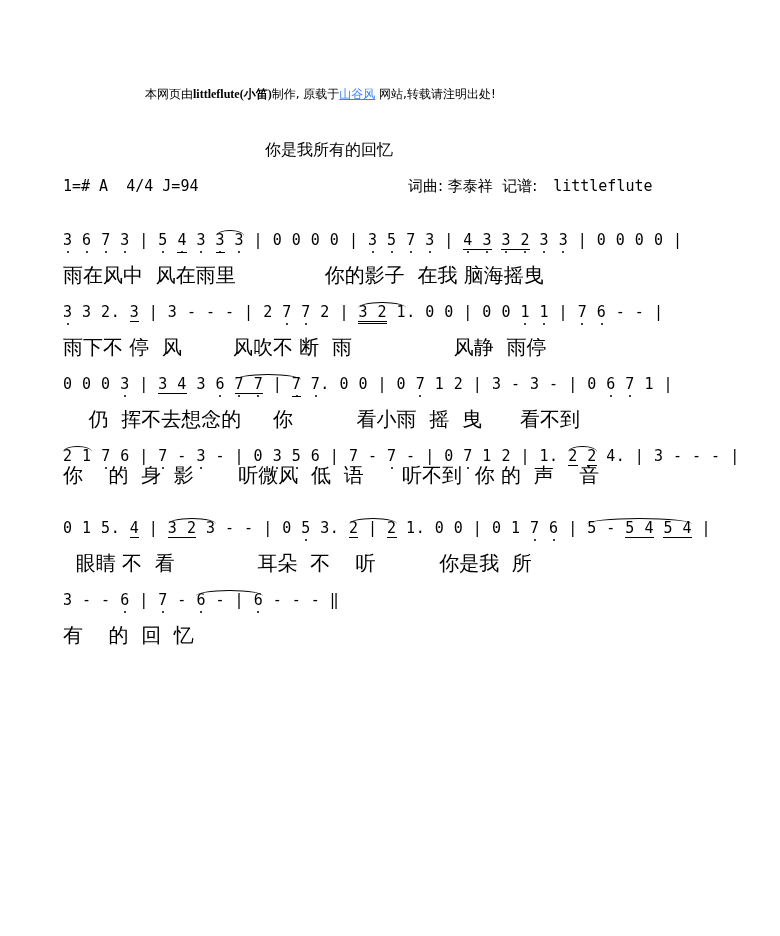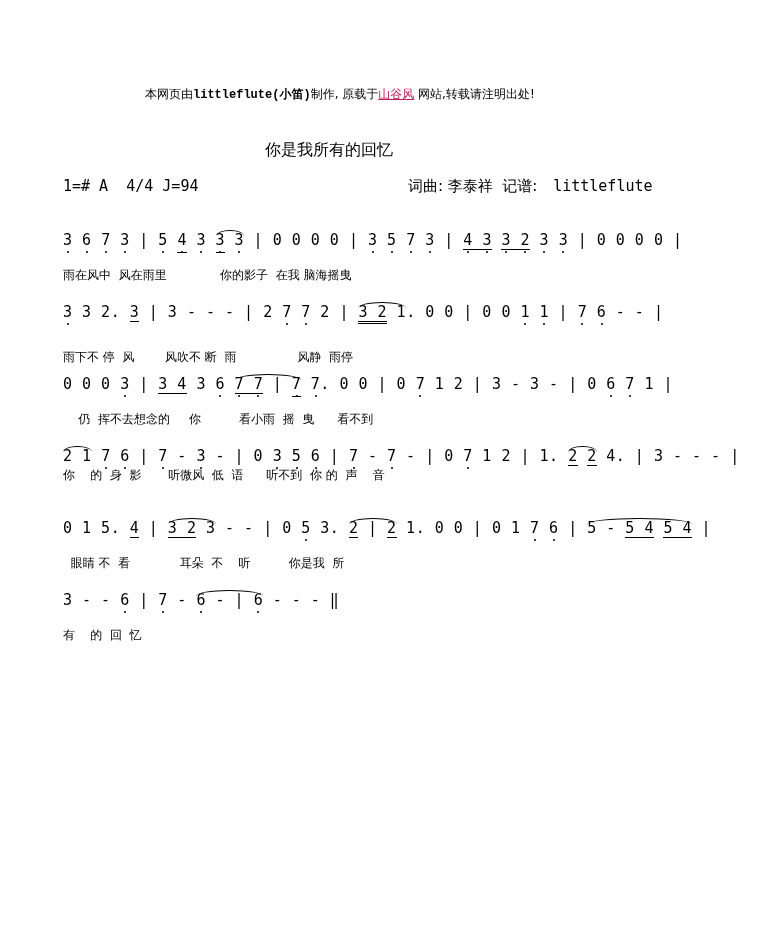--- a/index.html
+++ b/index.html
@@ -1,25 +1,25 @@
 <!DOCTYPE html>
 <html><head>
 <meta charset="utf-8">
 <style>
   html, body { margin:0; padding:0; background:#ffffff; }
   body { width:780px; height:936px; position:relative; overflow:hidden; color:#000; font-family:"DejaVu Sans", sans-serif; }
   .credit { position:absolute; left:145px; top:86px; font-size:12px; white-space:nowrap; }
-  .credit b { font-family:Liberation Mono, monospace; font-weight:bold; font-size:12px; }
-  .credit a { color:#be185d; text-decoration:underline; }
+  .credit b { font-family:Liberation Serif, serif; font-weight:bold; font-size:12px; }
+  .credit a { color:#3b82f6; text-decoration:underline; }
   .title { position:absolute; left:265px; top:140px; font-size:16px; }
   .meta-left { position:absolute; left:63px; top:177px; font-size:15px; font-family:"DejaVu Sans Mono", monospace; white-space:pre;text-align:center; }
   .meta-right { position:absolute; left:408px; top:177px; font-size:15px; white-space:pre; }
   .meta-right .mono { font-family:"DejaVu Sans Mono", monospace;margin-left:11px; }
   .notes { position:absolute; left:63px; font-family:"DejaVu Sans Mono", monospace; font-size:15px; white-space:pre; letter-spacing:0.5px; height:24px; line-height:24px; }
-  .lyrics { position:absolute; left:63px; font-size:12px; white-space:pre; height:22px; line-height:22px;text-align:right; }
+  .lyrics { position:absolute; left:63px; font-size:20px; white-space:pre; height:22px; line-height:22px;text-align:right; }
   .n { display:inline-block; position:relative; }
   .n.lo::after { content:""; position:absolute; left:50%; bottom:-1px; width:2px; height:2px; background:#000; margin-left:-1px; border-radius:50%; }
   .u { border-bottom:1px solid #000; }
   .uu { border-bottom:3px double #000; }
   .slur { border-top:1px solid #000; border-radius:50% 50% 0 0 / 6px 6px 0 0; }
 </style>
 </head>
 <body>
 
 <div class="credit">
@@ -28,21 +28,21 @@
 
 <div class="title">你是我所有的回忆</div>
 
 <div class="meta-left">1=# A  4/4 J=94</div>
 <div class="meta-right"><span>词曲: </span><span>李泰祥</span><span>  记谱: </span><span class="mono">littleflute</span></div>
 
 <div class="notes" style="top:228px"><span class="n lo">3</span> <span class="n lo">6</span> <span class="n lo">7</span> <span class="n lo">3</span> | <span class="n lo">5</span> <span class="n lo u">4</span> <span class="n lo">3</span> <span class="slur"><span class="n lo u">3</span> <span class="n lo">3</span></span> | 0 0 0 0 | <span class="n lo">3</span> <span class="n lo">5</span> <span class="n lo">7</span> <span class="n lo">3</span> | <span class="u"><span class="n lo">4</span> <span class="n lo">3</span></span> <span class="u"><span class="n lo">3</span> <span class="n lo">2</span></span> <span class="n lo">3</span> <span class="n lo">3</span> | 0 0 0 0 |</div>
 <div class="lyrics" style="top:264px">雨在风中  风在雨里              你的影子  在我 脑海摇曳</div>
 
 <div class="notes" style="top:300px"><span class="n lo">3</span> 3 2. <span class="u">3</span> | 3 - - - | 2 <span class="n lo">7</span> <span class="n lo">7</span> 2 | <span class="slur"><span class="uu">3 2</span> 1</span>. 0 0 | 0 0 <span class="n lo">1</span> <span class="n lo">1</span> | <span class="n lo">7</span> <span class="n lo">6</span> - - |</div>
-<div class="lyrics" style="top:346px">雨下不 停  风        风吹不 断  雨                风静  雨停</div>
+<div class="lyrics" style="top:336px">雨下不 停  风        风吹不 断  雨                风静  雨停</div>
 
 <div class="notes" style="top:372px">0 0 0 <span class="n lo">3</span> | <span class="u">3 4</span> 3 <span class="n lo">6</span> <span class="slur"><span class="u"><span class="n lo">7</span> <span class="n lo">7</span></span> | <span class="n lo u">7</span></span> <span class="n lo">7</span>. 0 0 | 0 <span class="n lo">7</span> 1 2 | 3 - 3 - | 0 <span class="n lo">6</span> <span class="n lo">7</span> 1 |</div>
 <div class="lyrics" style="top:408px">    仍  挥不去想念的     你          看小雨  摇  曳      看不到</div>
 
 <div class="notes" style="top:444px"><span class="slur">2 1</span> <span class="n lo">7</span> <span class="n lo">6</span> | <span class="n lo">7</span> - <span class="n lo">3</span> - | 0 <span class="n lo">3</span> <span class="n lo">5</span> <span class="n lo">6</span> | <span class="n lo">7</span> - <span class="n lo">7</span> - | 0 <span class="n lo">7</span> 1 2 | 1. <span class="slur"><span class="u">2</span> <span class="u">2</span></span> 4. | 3 - - - |</div>
 <div class="lyrics" style="top:464px">你    的  身  影       听微风  低  语      听不到  你 的  声    音</div>
 
 <div class="notes" style="top:516px">0 1 5. <span class="u">4</span> | <span class="slur"><span class="u">3 2</span> 3</span> - - | 0 <span class="n lo">5</span> 3. <span class="slur"><span class="u">2</span> | <span class="u">2</span></span> 1. 0 0 | 0 1 <span class="n lo">7</span> <span class="n lo">6</span> | <span class="slur">5 - <span class="u">5 4</span> <span class="u">5 4</span></span> |</div>
 <div class="lyrics" style="top:552px">  眼睛 不  看             耳朵  不    听          你是我  所</div>
 

